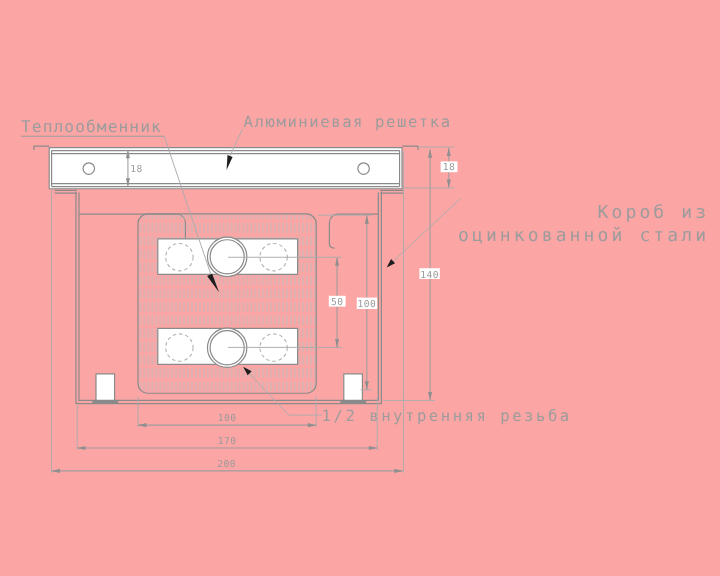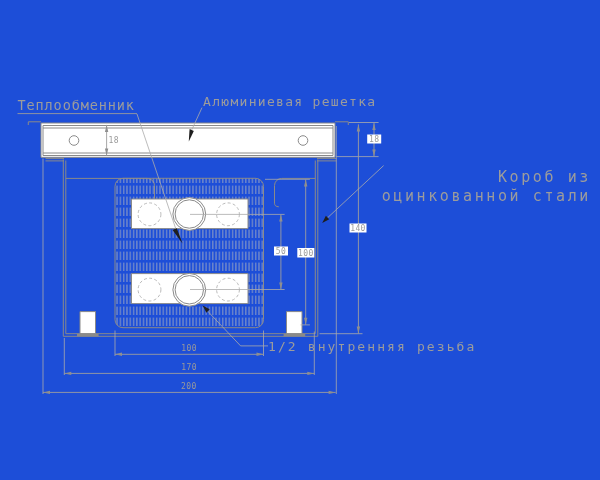--- a/index.html
+++ b/index.html
@@ -1,16 +1,16 @@
 <!DOCTYPE html>
 <html><head>
 <meta charset="utf-8">
 <style>
   html,body{margin:0;padding:0;background:#fff;}
-  .canvas{position:relative;width:600px;height:480px;background:#1d4ed8;overflow:hidden;}
+  .canvas{position:relative;width:600px;height:480px;background:#fca5a5;overflow:hidden;}
   svg{display:block;}
   svg text{font-family:"DejaVu Sans Mono", monospace;}
   .ln{stroke:#8a8a8a;stroke-width:1;fill:none;stroke-linejoin:round;stroke-linecap:butt;}
   .lnf{stroke:#8a8a8a;stroke-width:1;fill:#ffffff;stroke-linejoin:round;}
   .thin{stroke:#ababab;stroke-width:0.8;fill:none;}
   .dimln{stroke:#9e9e9e;stroke-width:0.9;fill:none;}
   .dashc{stroke:#b2b2b2;stroke-width:0.9;fill:none;stroke-dasharray:3 2.3;}
   .arr{fill:#8f8f8f;stroke:none;}
   .larr{fill:#1e1e1e;stroke:none;}
   .lbl{font-size:13px;fill:#9c9c9c;letter-spacing:1.3px;}

